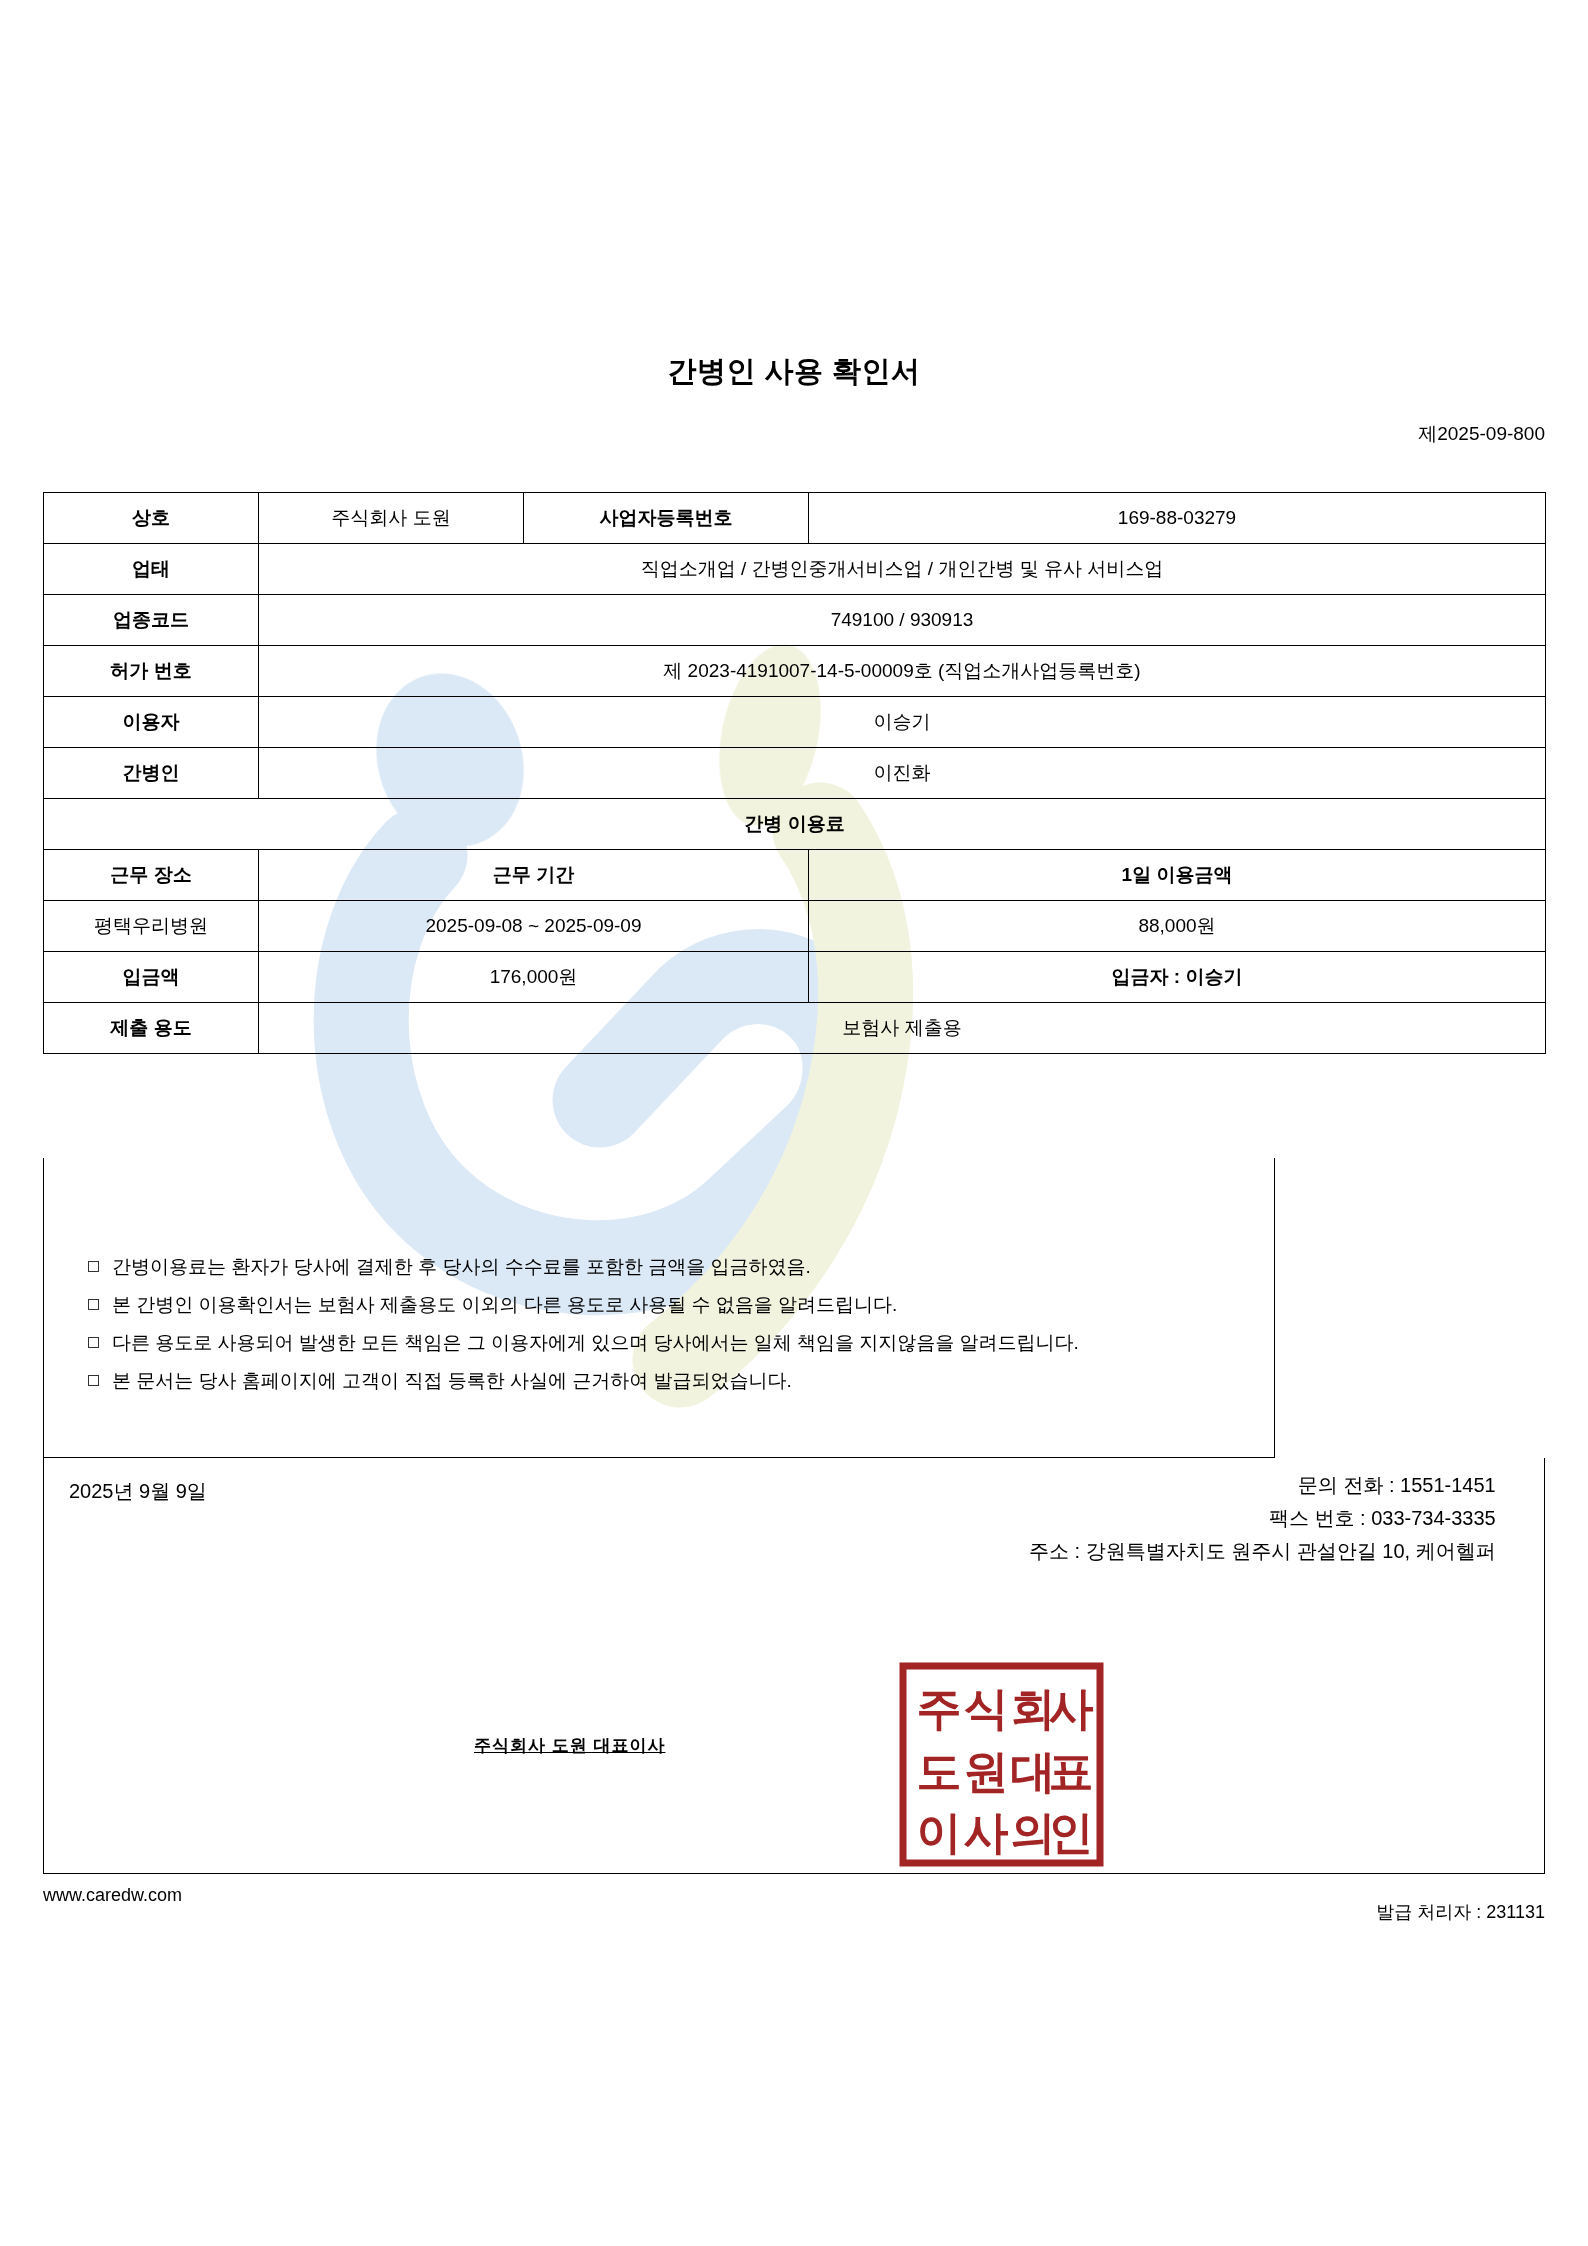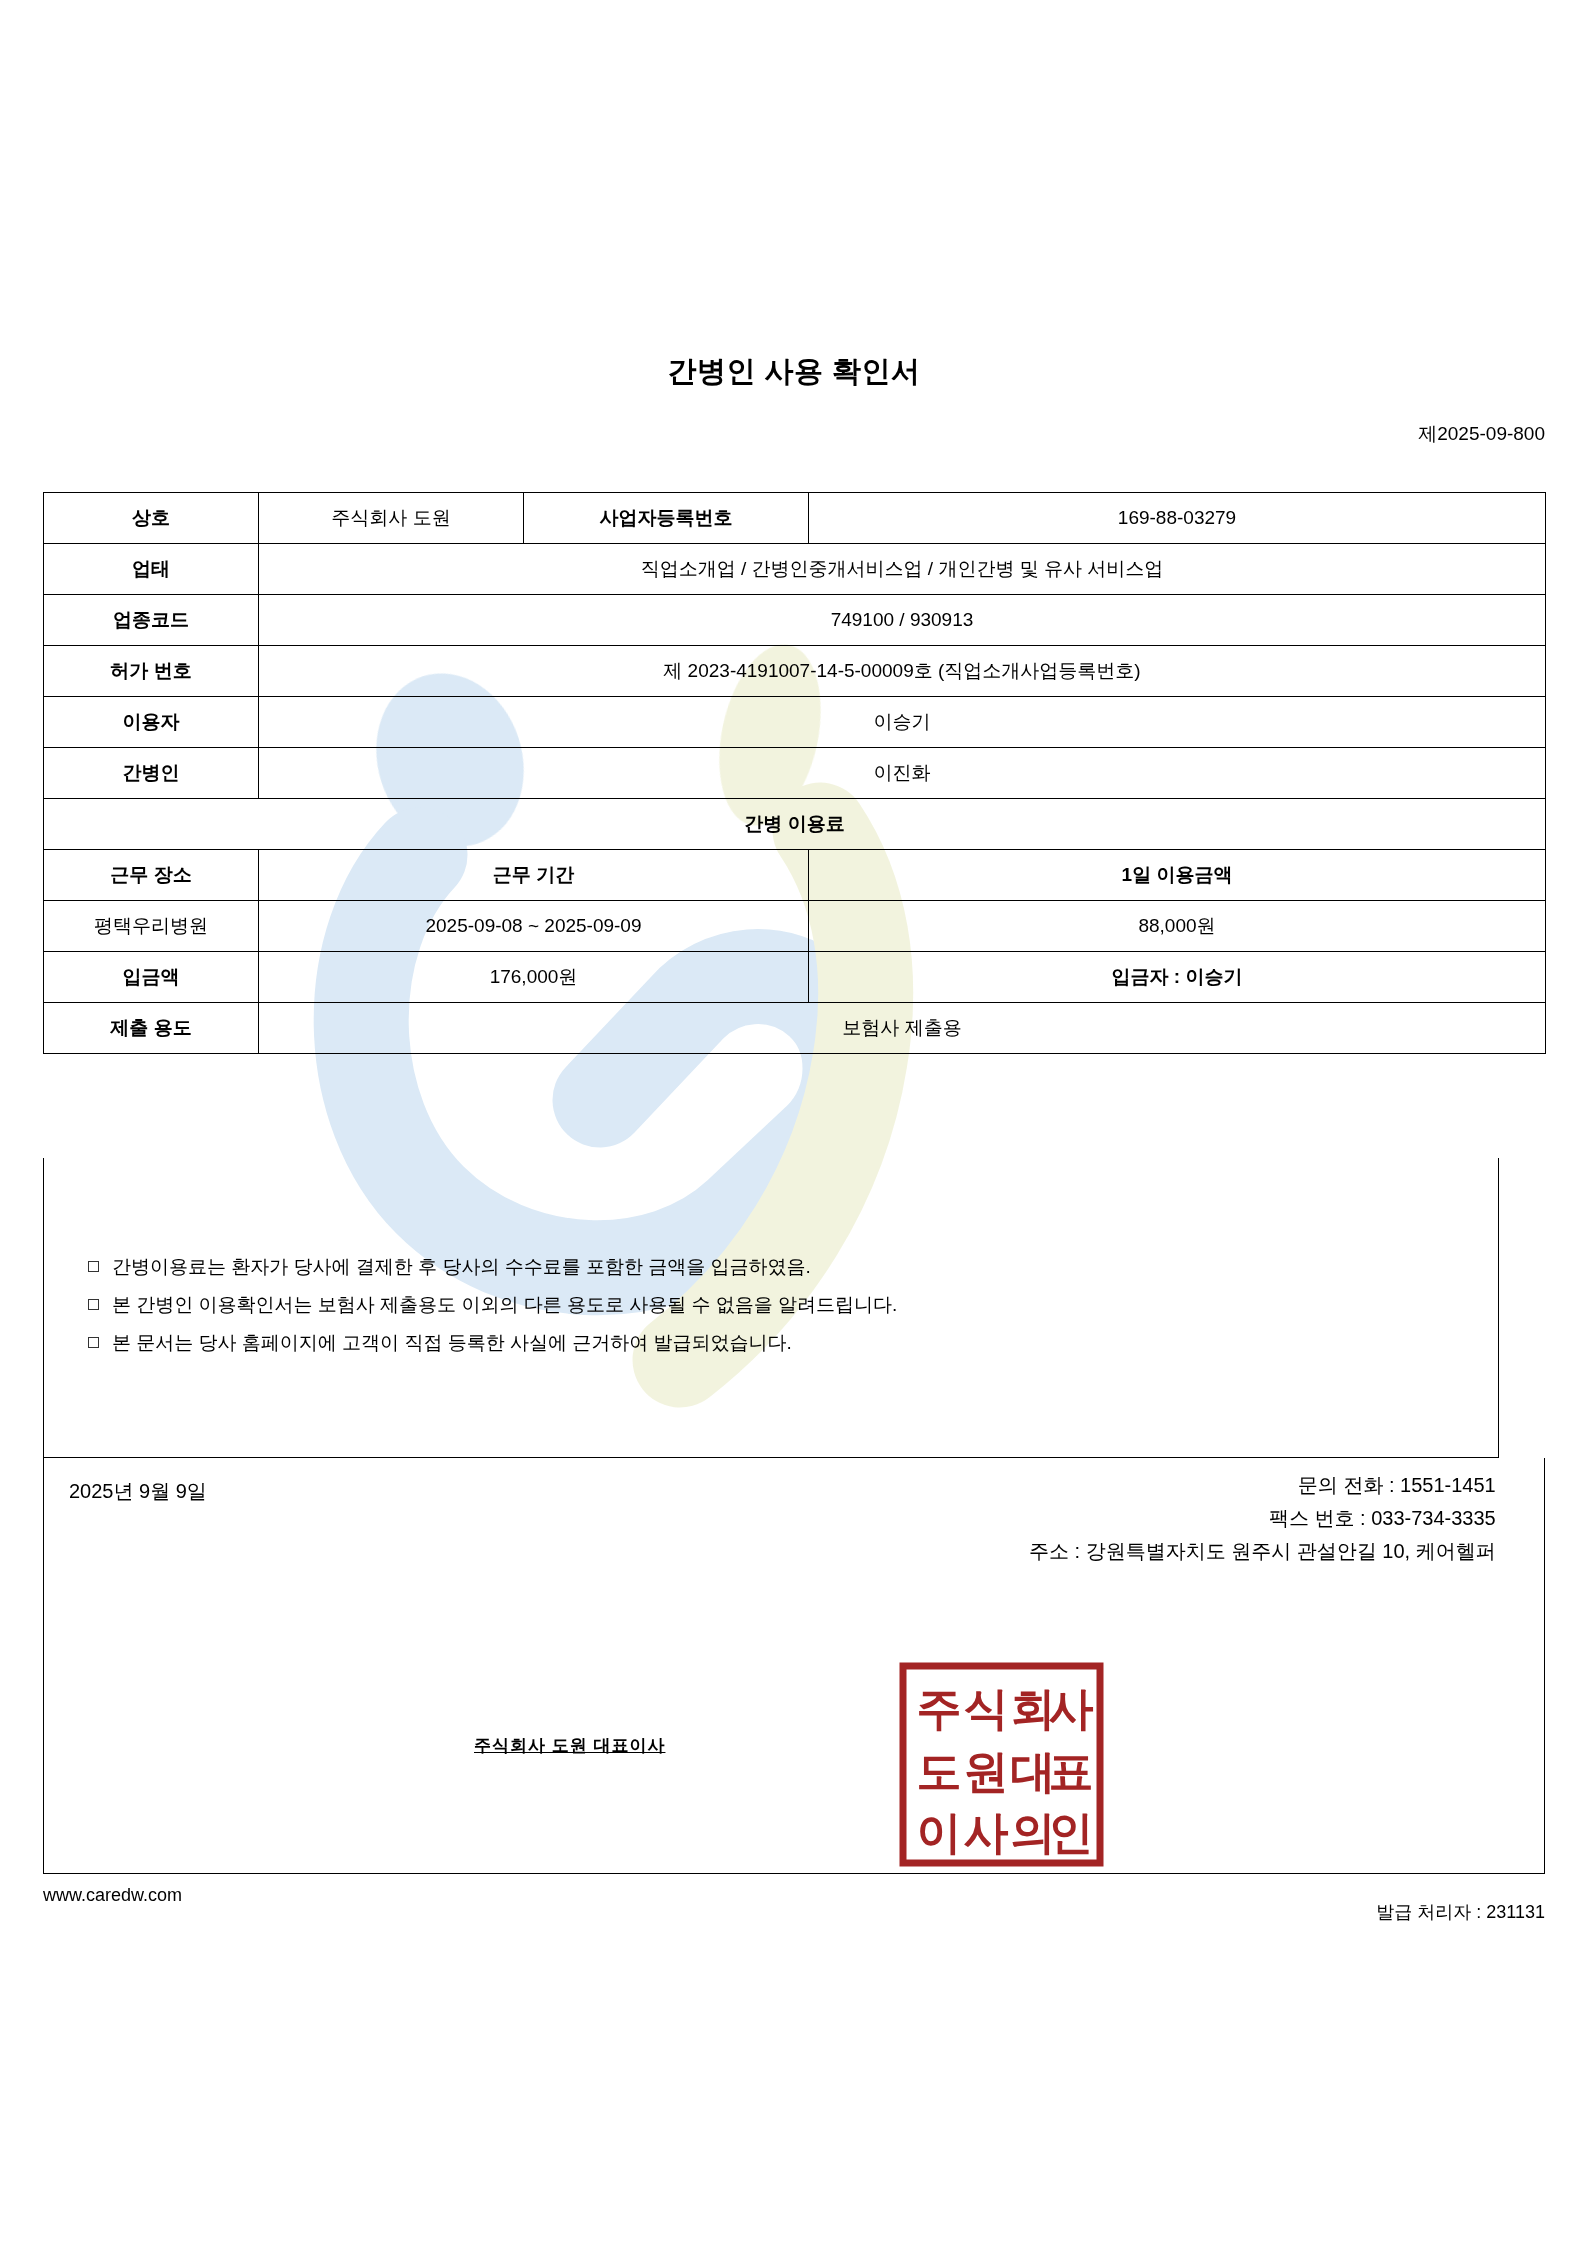--- a/index.html
+++ b/index.html
@@ -83,21 +83,21 @@
     font-weight: bold;
     font-size: 23px;
     height: 58px;
   }
 
   
   .notes {
     position: absolute;
     left: 43px;
     top: 1158px;
-    width: 1456px;
+    width: 1232px;
     height: 300px;
     border-left: 1px solid #000;
     border-right: 1px solid #000;
     border-bottom: 1px solid #000;
     box-sizing: border-box;
   }
   .notes ul {
     list-style: none;
     margin: 0;
     padding: 90px 0 0 40px;
@@ -248,20 +248,21 @@
           <td class="lbl">제출 용도</td>
           <td colspan="3">보험사 제출용</td>
         </tr>
       </tbody>
     </table>
 
     <div class="notes">
       <ul>
         <li><span class="bullet"></span><span>간병이용료는 환자가 당사에 결제한 후 당사의 수수료를 포함한 금액을 입금하였음.</span></li>
         <li><span class="bullet"></span><span>본 간병인 이용확인서는 보험사 제출용도 이외의 다른 용도로 사용될 수 없음을 알려드립니다.</span></li>
+        <li><span class="bullet"></span><span>다른 용도로 사용되어 발생한 모든 책임은 그 이용자에게 있으며 당사에서는 일체 책임을 지지않음을 알려드립니다.</span></li>
         <li><span class="bullet"></span><span>본 문서는 당사 홈페이지에 고객이 직접 등록한 사실에 근거하여 발급되었습니다.</span></li>
       </ul>
     </div>
 
     <div class="footblock">
       <div class="issue-date">2025년 9월 9일</div>
       <div class="contact">
         <div>문의 전화 : 1551-1451</div>
         <div>팩스 번호 : 033-734-3335</div>
         <div>주소 : 강원특별자치도 원주시 관설안길 10, 케어헬퍼</div>

